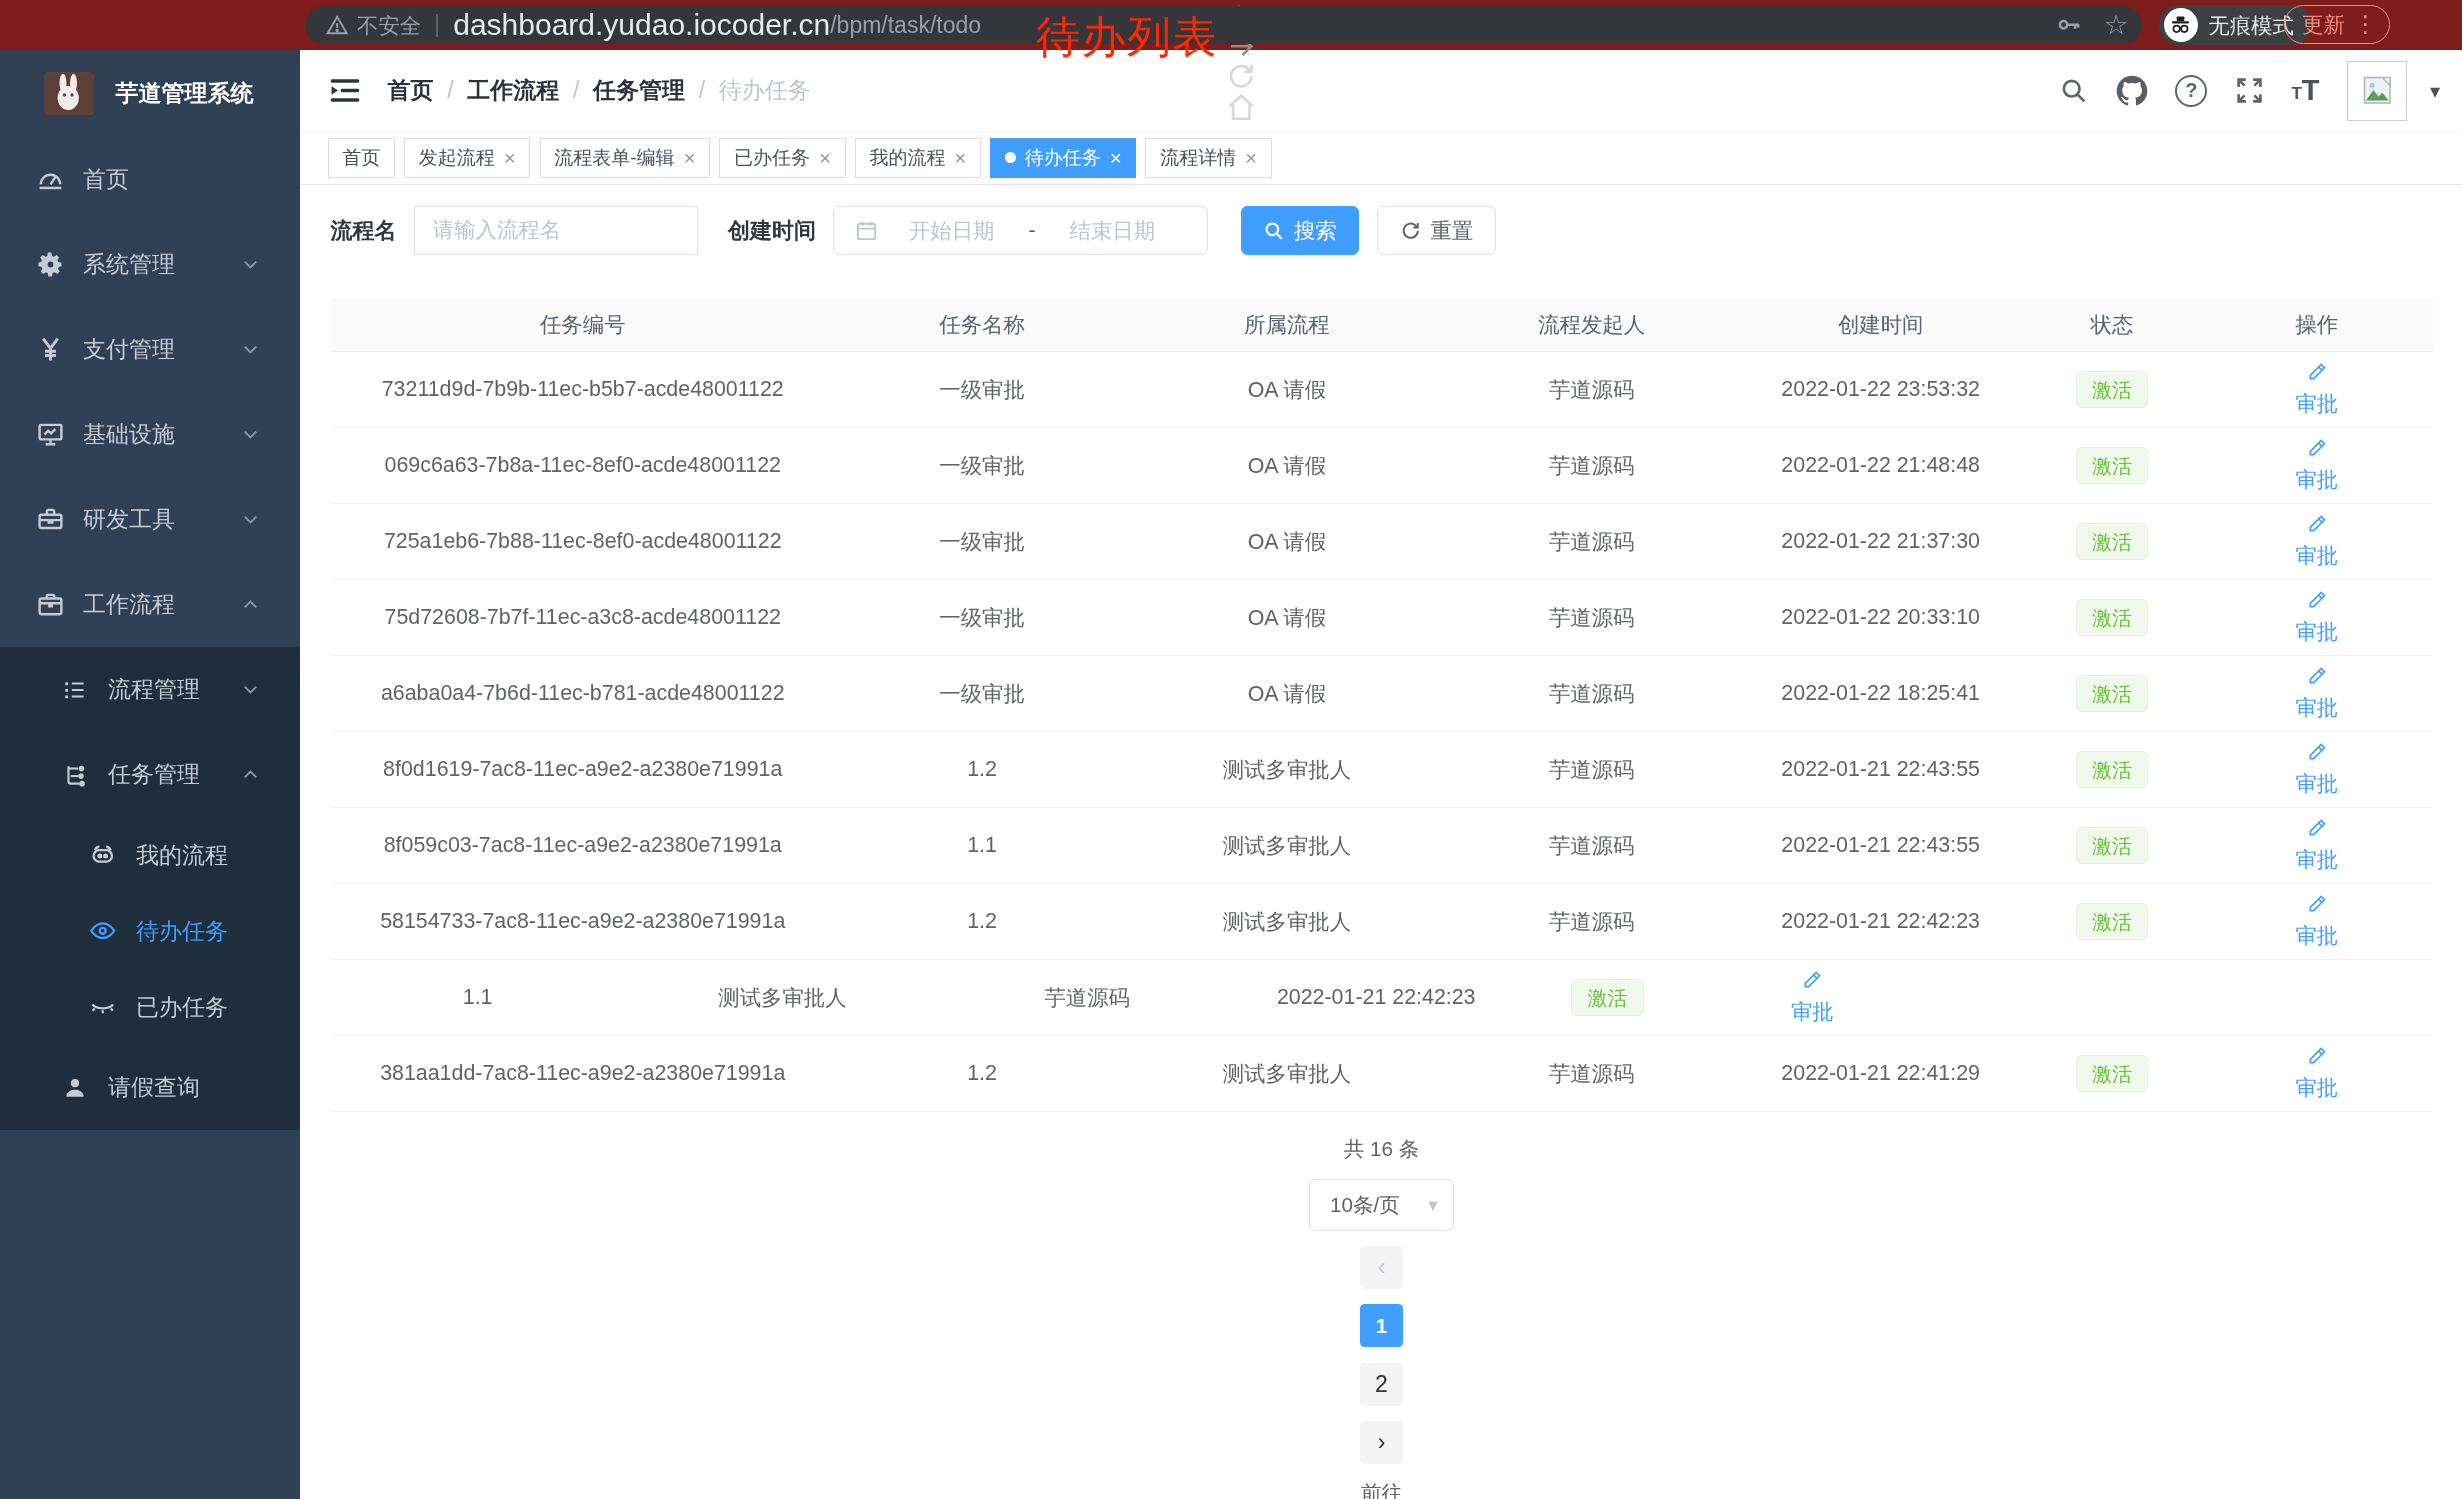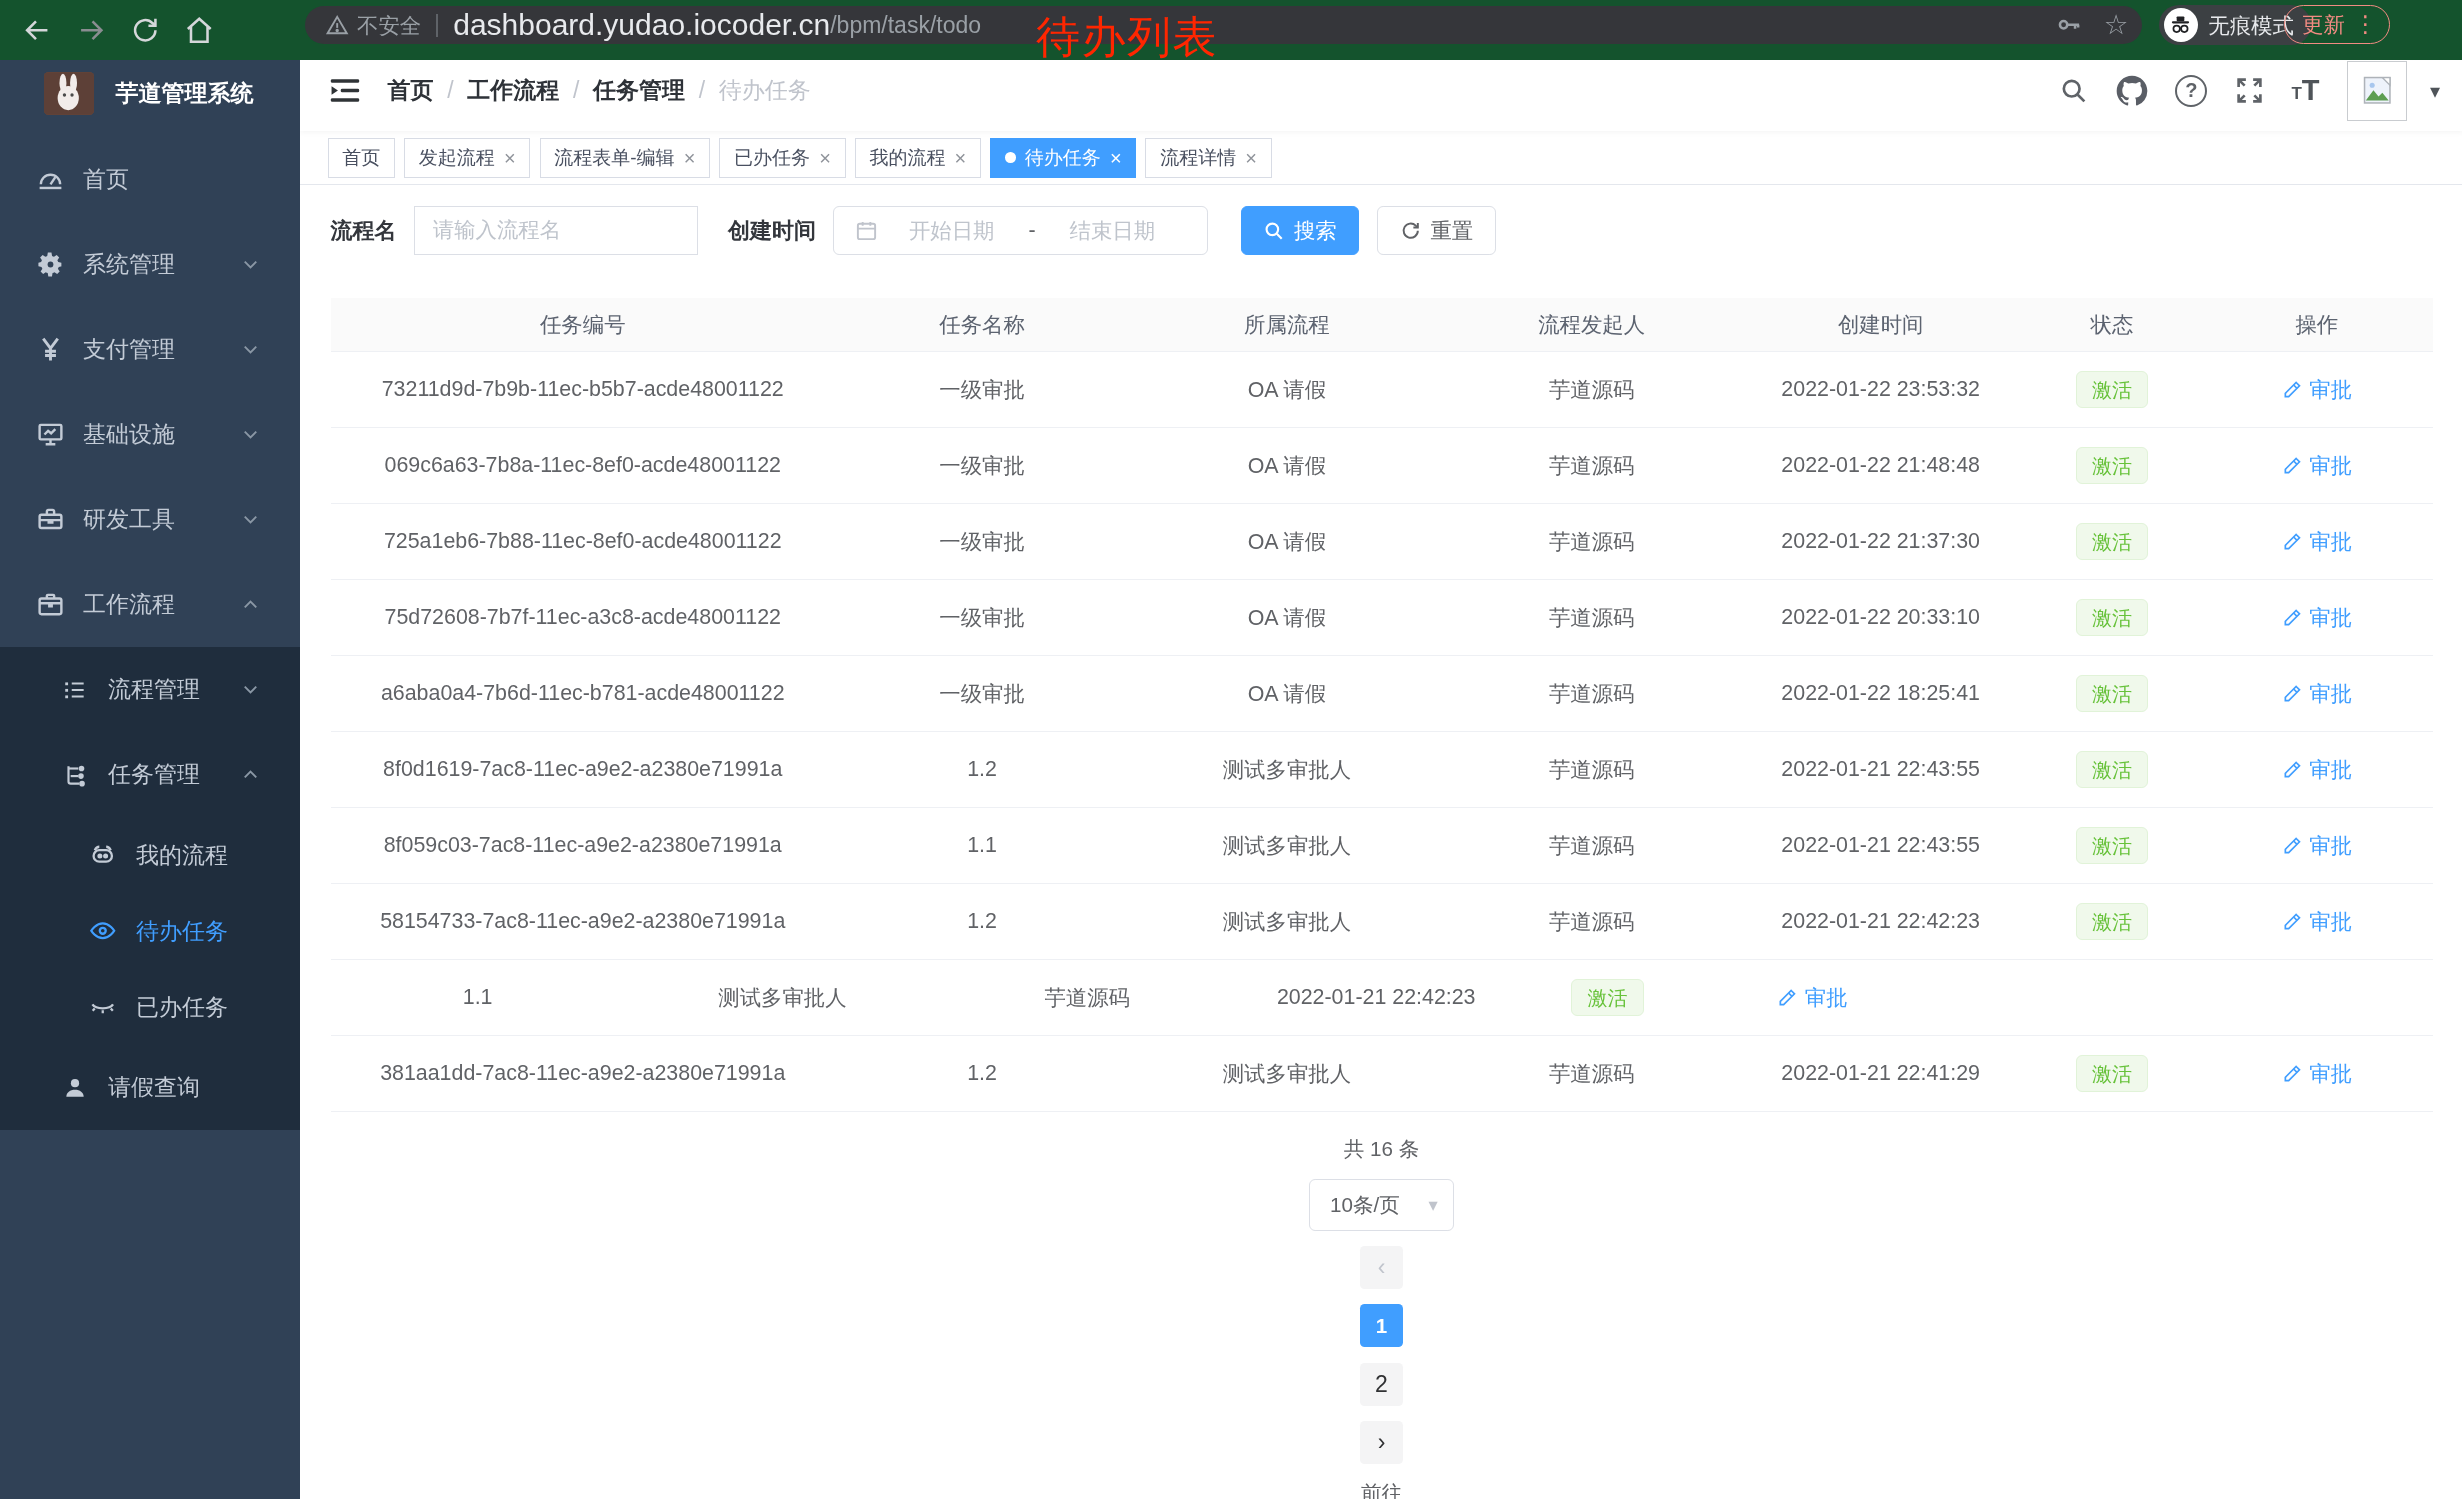--- a/index.html
+++ b/index.html
@@ -1,20 +1,20 @@
 <!DOCTYPE html>
 <html style="font-size:12.2px"><head>
 <meta charset="utf-8">
 <style>
   html,body{margin:0;padding:0;width:2462px;height:1500px;overflow:hidden;
     font-family:"Liberation Sans","DejaVu Sans",sans-serif;background:#fff;position:relative;}
   svg{display:block}
   
-  .chrome{position:absolute;top:0;left:0;width:2462px;height:60px;background:#14532d;
-    display:flex;align-items:center;z-index:5;}
+  .chrome{position:absolute;top:0;left:0;width:2462px;height:50px;background:#7f1d1d;
+    display:flex;align-items:center;z-index:5;flex-direction:column;}
   .chrome .navbtn{width:34px;height:34px;margin-left:20px;display:flex;align-items:center;justify-content:center;cursor:pointer;}
   .urlpill{position:absolute;left:305px;top:6.1px;width:1837px;height:38px;border-radius:19px;
     background:#35363a;display:flex;align-items:center;padding-left:20px;box-sizing:border-box;color:#9aa0a6;}
   .sec-label{font-size:21.4px;color:#9aa0a6;margin-left:7.6px;}
   .url-div{width:1.5px;height:23px;background:#5f6368;margin:0 15.3px;}
   .url-host{font-size:30px;color:#e8eaed;}
   .url-path{font-size:23px;color:#9aa0a6;}
   .pill-right{position:absolute;right:13.7px;top:0;height:38px;display:flex;align-items:center;gap:21.4px;}
   .star{font-size:27.5px;color:#9aa0a6;line-height:1;}
   .incog{position:absolute;left:2159px;top:5.3px;height:40px;border-radius:20px;background:#3c4043;
@@ -82,21 +82,21 @@
   .btn-plain{background:#fff;border:1.5px solid #dcdfe6;color:#606266;margin-left:18.3px;}
   
   .tbl{margin-top:43px;}
   .thead{display:flex;height:53px;background:#fafafa;color:#5c6370;font-weight:500;font-size:21.4px;}
   .trow{display:flex;height:75px;border-bottom:1.5px solid #eef0f4;font-size:21.4px;color:#606266;background:#fff;}
   .thead{border-bottom:1.5px solid #eef0f4;}
   .c{display:flex;align-items:center;justify-content:center;text-align:center;}
   .c1{width:24%}.c2{width:14%}.c3{width:15%}.c4{width:14%}.c5{width:13.5%}.c6{width:8.5%}.c7{width:11%}
   .badge{background:#f0f9eb;border:1.5px solid #e1f3d8;border-radius:6.1px;color:#67c23a;
     font-size:20px;padding:7.6px 15.3px;line-height:1;}
-  .approve{display:inline-flex;align-items:center;gap:7.6px;color:#409eff;cursor:pointer;text-decoration:none;}
+  .approve{display:inline-flex;align-items:center;gap:7.6px;color:#409eff;cursor:pointer;text-decoration:none;flex-direction:column;}
   
   .pager{margin-top:23px;display:flex;align-items:center;justify-content:flex-end;gap:15.3px;font-size:20.6px;color:#606266;flex-direction:column;}
   .psel{width:145px;height:52px;border:1.5px solid #dcdfe6;border-radius:6.1px;box-sizing:border-box;
     display:flex;align-items:center;padding:0 15.3px 0 20px;color:#606266;cursor:pointer;}
   .psel .v{flex:1;}
   .psel .pc{color:#c0c4cc;font-size:18.3px;}
   .pbtn{width:43px;height:43px;border-radius:4.6px;background:#f4f4f5;display:flex;align-items:center;justify-content:center;
     font-size:23px;color:#303133;cursor:pointer;}
   .pbtn.disabled{color:#c0c4cc;cursor:default;}
   .pbtn.activep{background:#409eff;color:#fff;font-weight:600;font-size:20.6px;}

